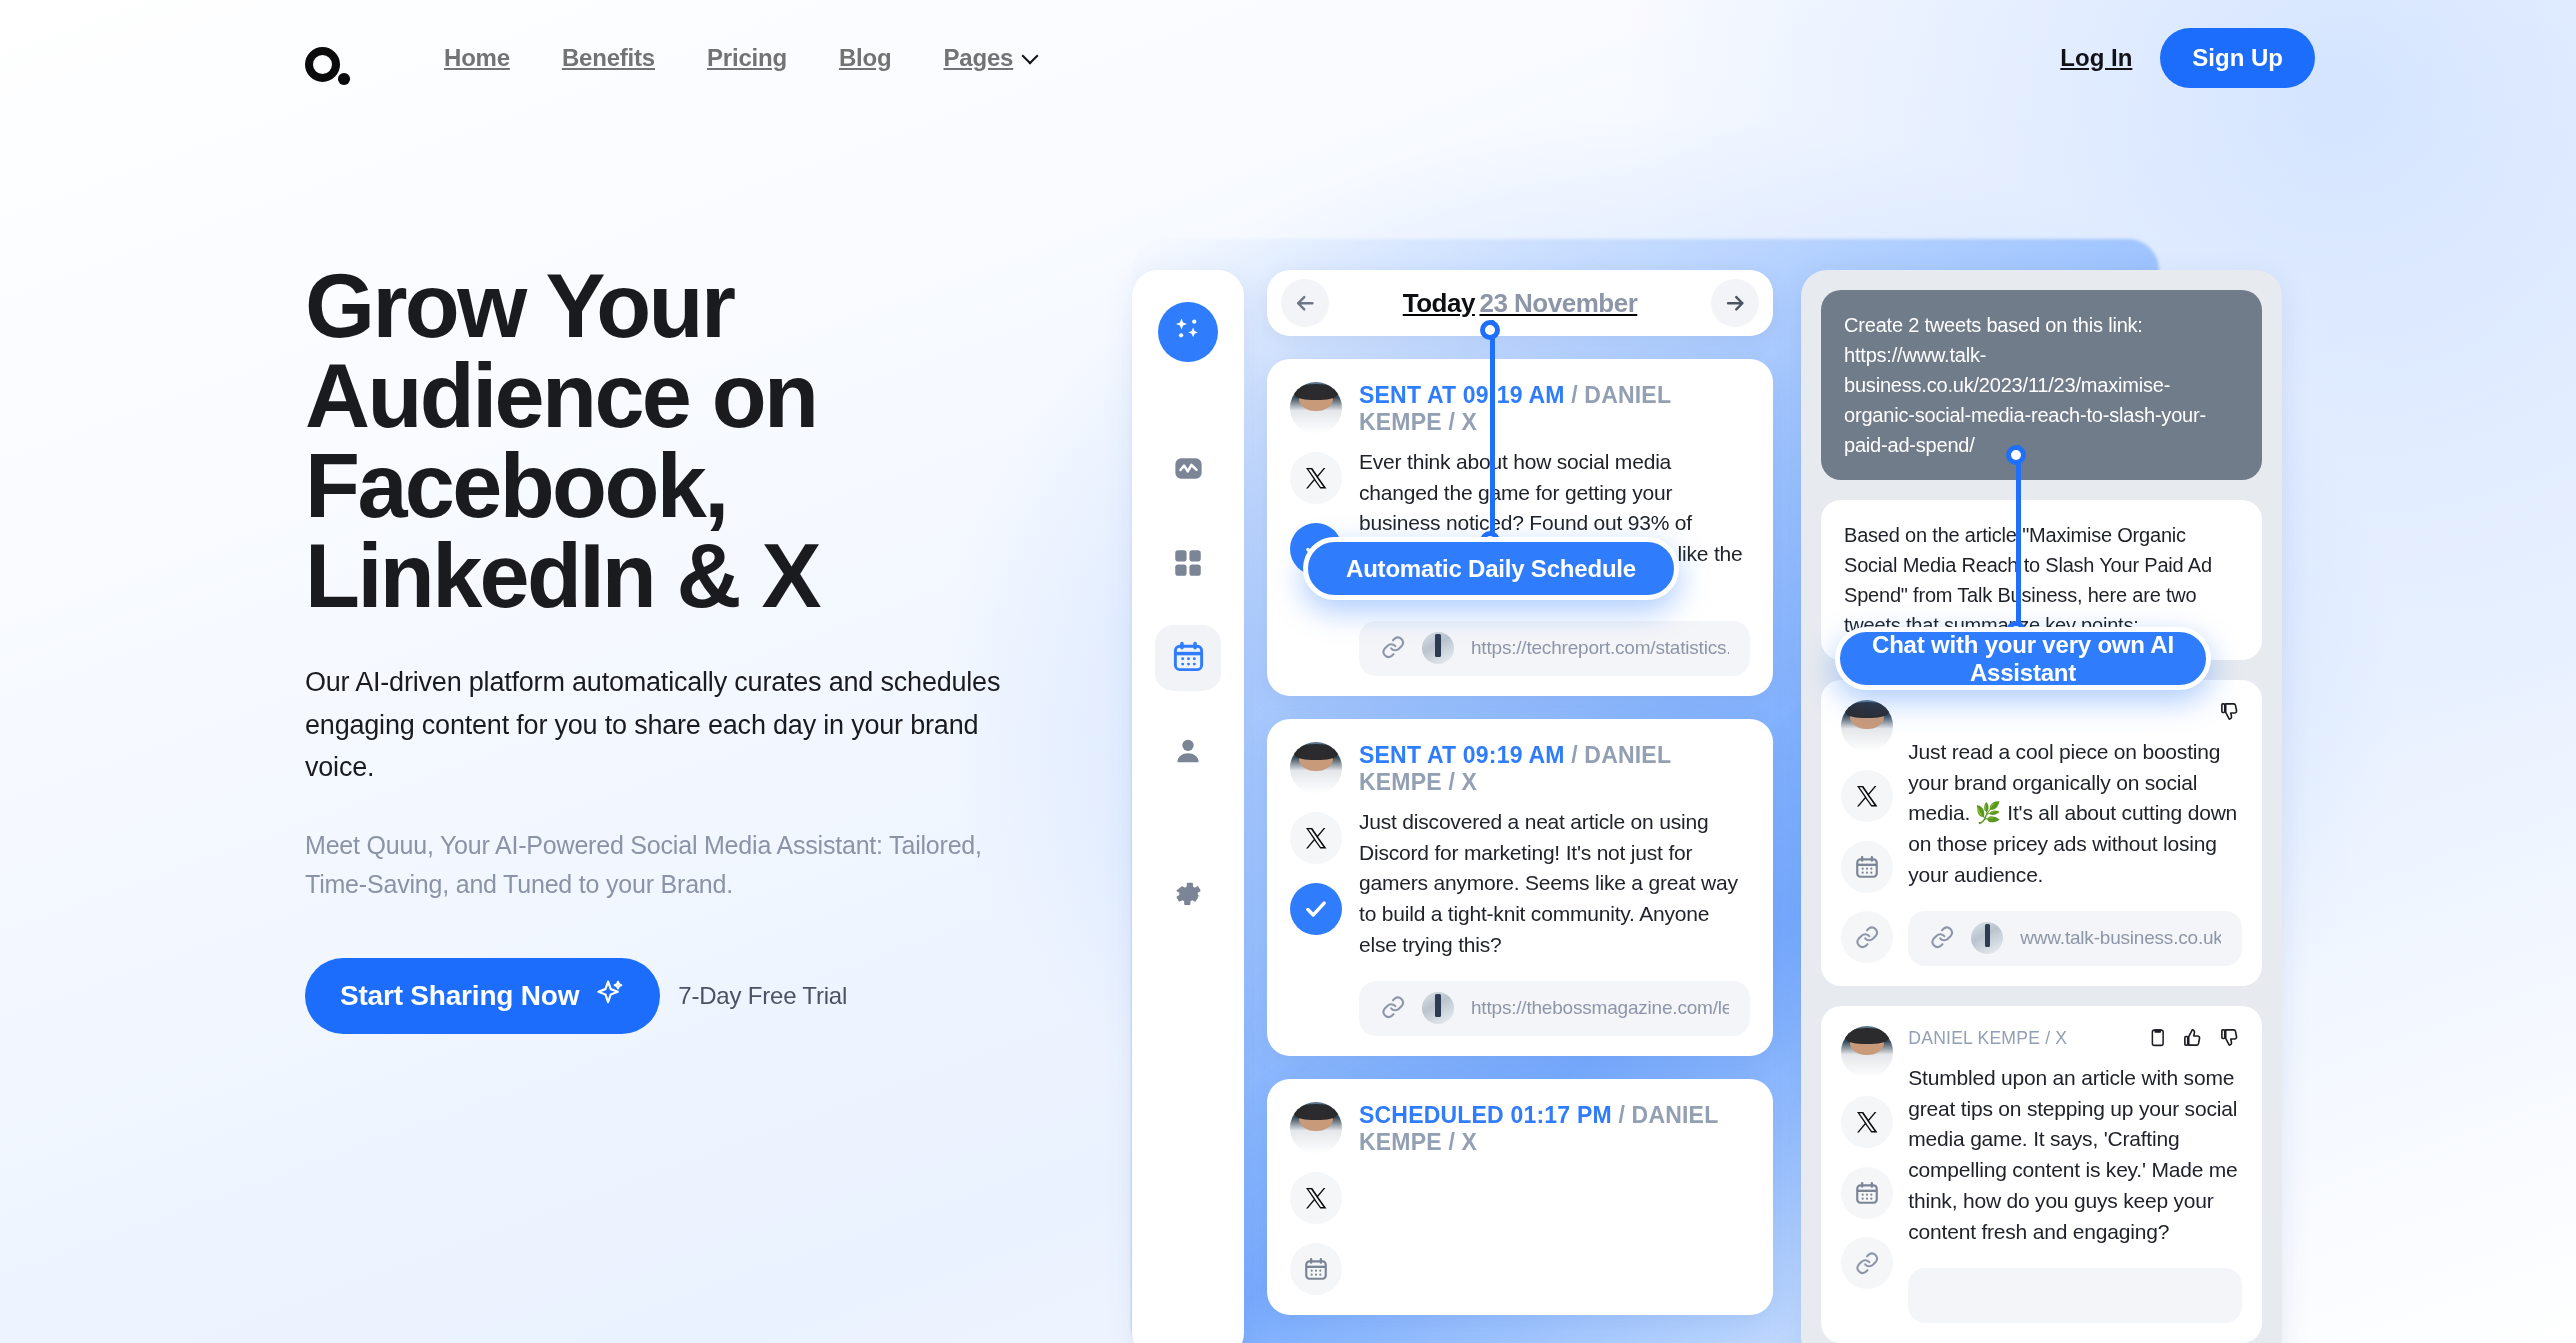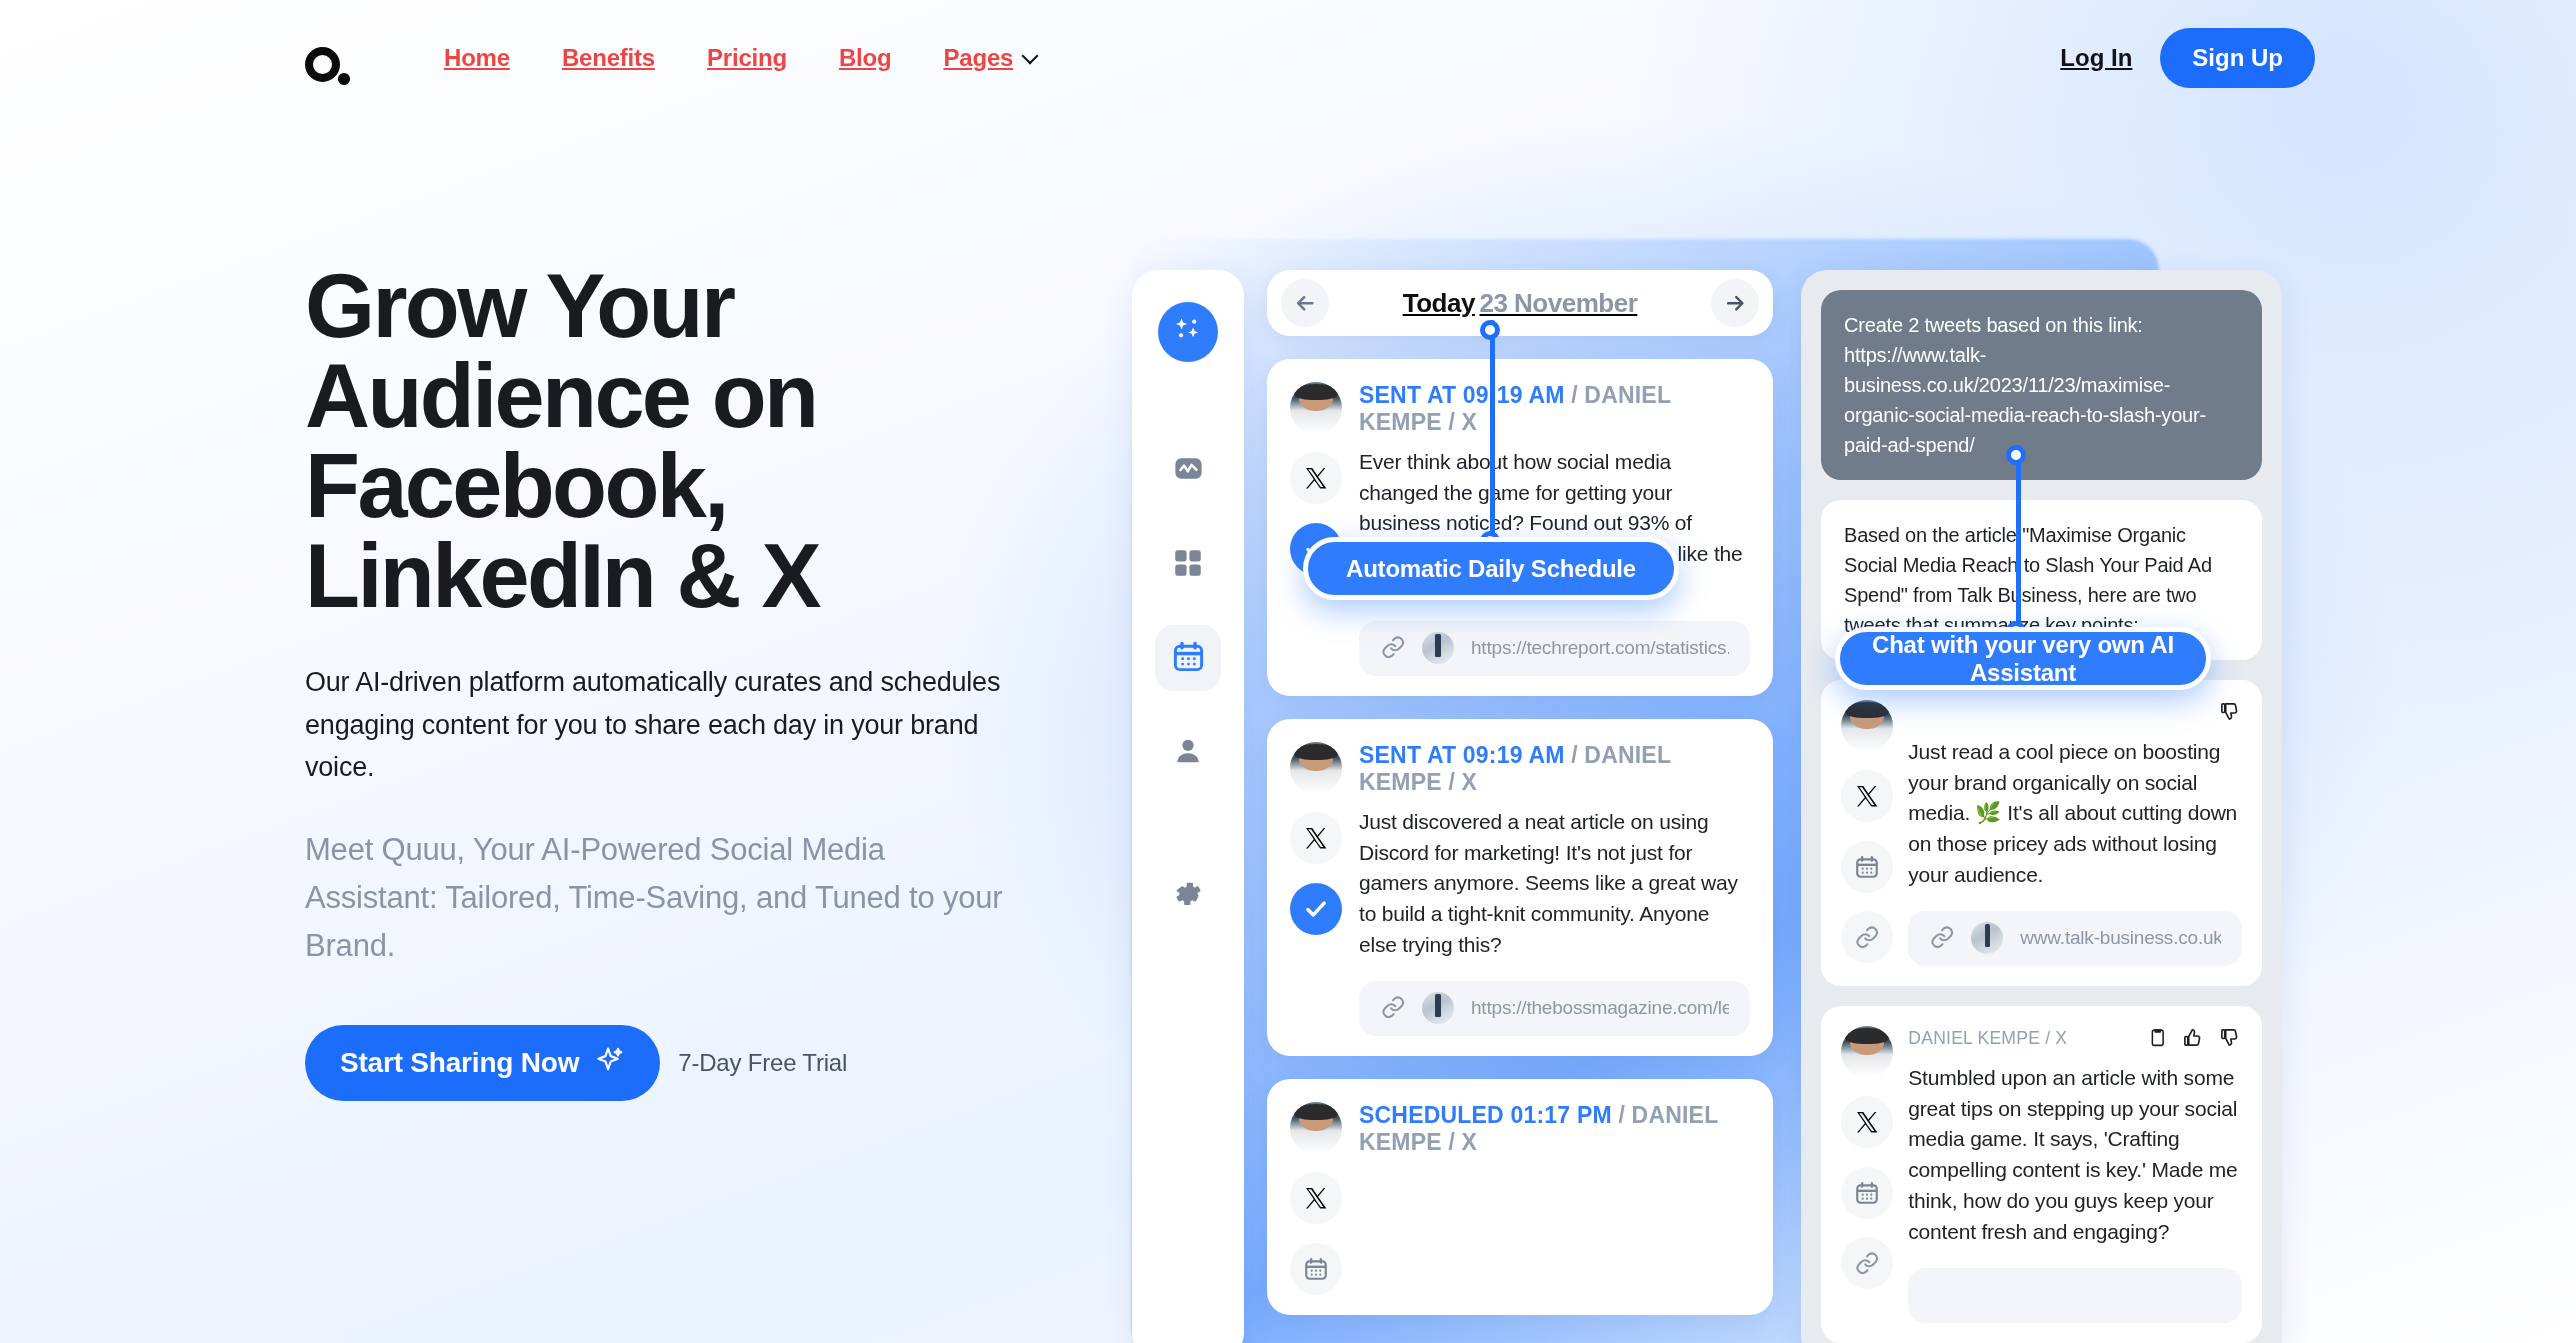--- a/index.html
+++ b/index.html
@@ -33,21 +33,21 @@
   }
   .logo .dot {
     position: absolute; left: 33px; top: 29px;
     width: 11.5px; height: 11.5px; border-radius: 50%; background: #0b0b0b;
   }
   .nav-links {
     position: absolute; left: 418px; top: 0; height: 115px;
     display: flex; align-items: center; gap: 0;
   }
   .nav-link {
-    font-size: 24px; font-weight: 700; color: #ef4444;
+    font-size: 24px; font-weight: 700; color: #737373;
     padding: 0 26px; white-space: nowrap; letter-spacing: -0.2px;
   }
   .nav-link.pages { display: flex; align-items: center; gap: 10px; }
   .chev { display: inline-block; width: 14px; height: 14px; position: relative; top: -1.5px; }
   .chev::before {
     content: ""; position: absolute; left: 0.8px; top: 0.8px;
     width: 10px; height: 10px;
     border-right: 2.3px solid #111215; border-bottom: 2.3px solid #111215;
     transform: rotate(45deg);
   }
@@ -66,21 +66,21 @@
   .hero { position: absolute; left: 305px; top: 261px; width: 767px; }
   .hero h1 {
     font-size: 90px; line-height: 1.0; font-weight: 700;
     letter-spacing: -2.6px; color: #1a1b1f; margin: 0 0 40px 0;
   }
   .hero-sub {
     font-size: 27px; line-height: 1.58; color: #1a1b1f; font-weight: 400;
     width: 744px; margin-bottom: 37px; letter-spacing: -0.2px;
   }
   .hero-meet {
-    font-size: 31px; line-height: 1.55; color: #8b93a6; font-weight: 400;
+    font-size: 25px; line-height: 1.55; color: #8b93a6; font-weight: 400;
     width: 713px; margin-bottom: 55px; letter-spacing: -0.2px;
   }
   .cta-row { display: flex; align-items: center; gap: 18px; }
   .cta-btn {
     background: #1c6dfb; color: #fff; border: none; border-radius: 766px;
     font-size: 28px; font-weight: 700; font-family: inherit;
     padding: 20px 35px; display: flex; align-items: center; gap: 17px;
     cursor: pointer; letter-spacing: -0.2px;
   }
   .trial { font-size: 24px; color: #4a5264; letter-spacing: -0.2px; white-space: nowrap; }

